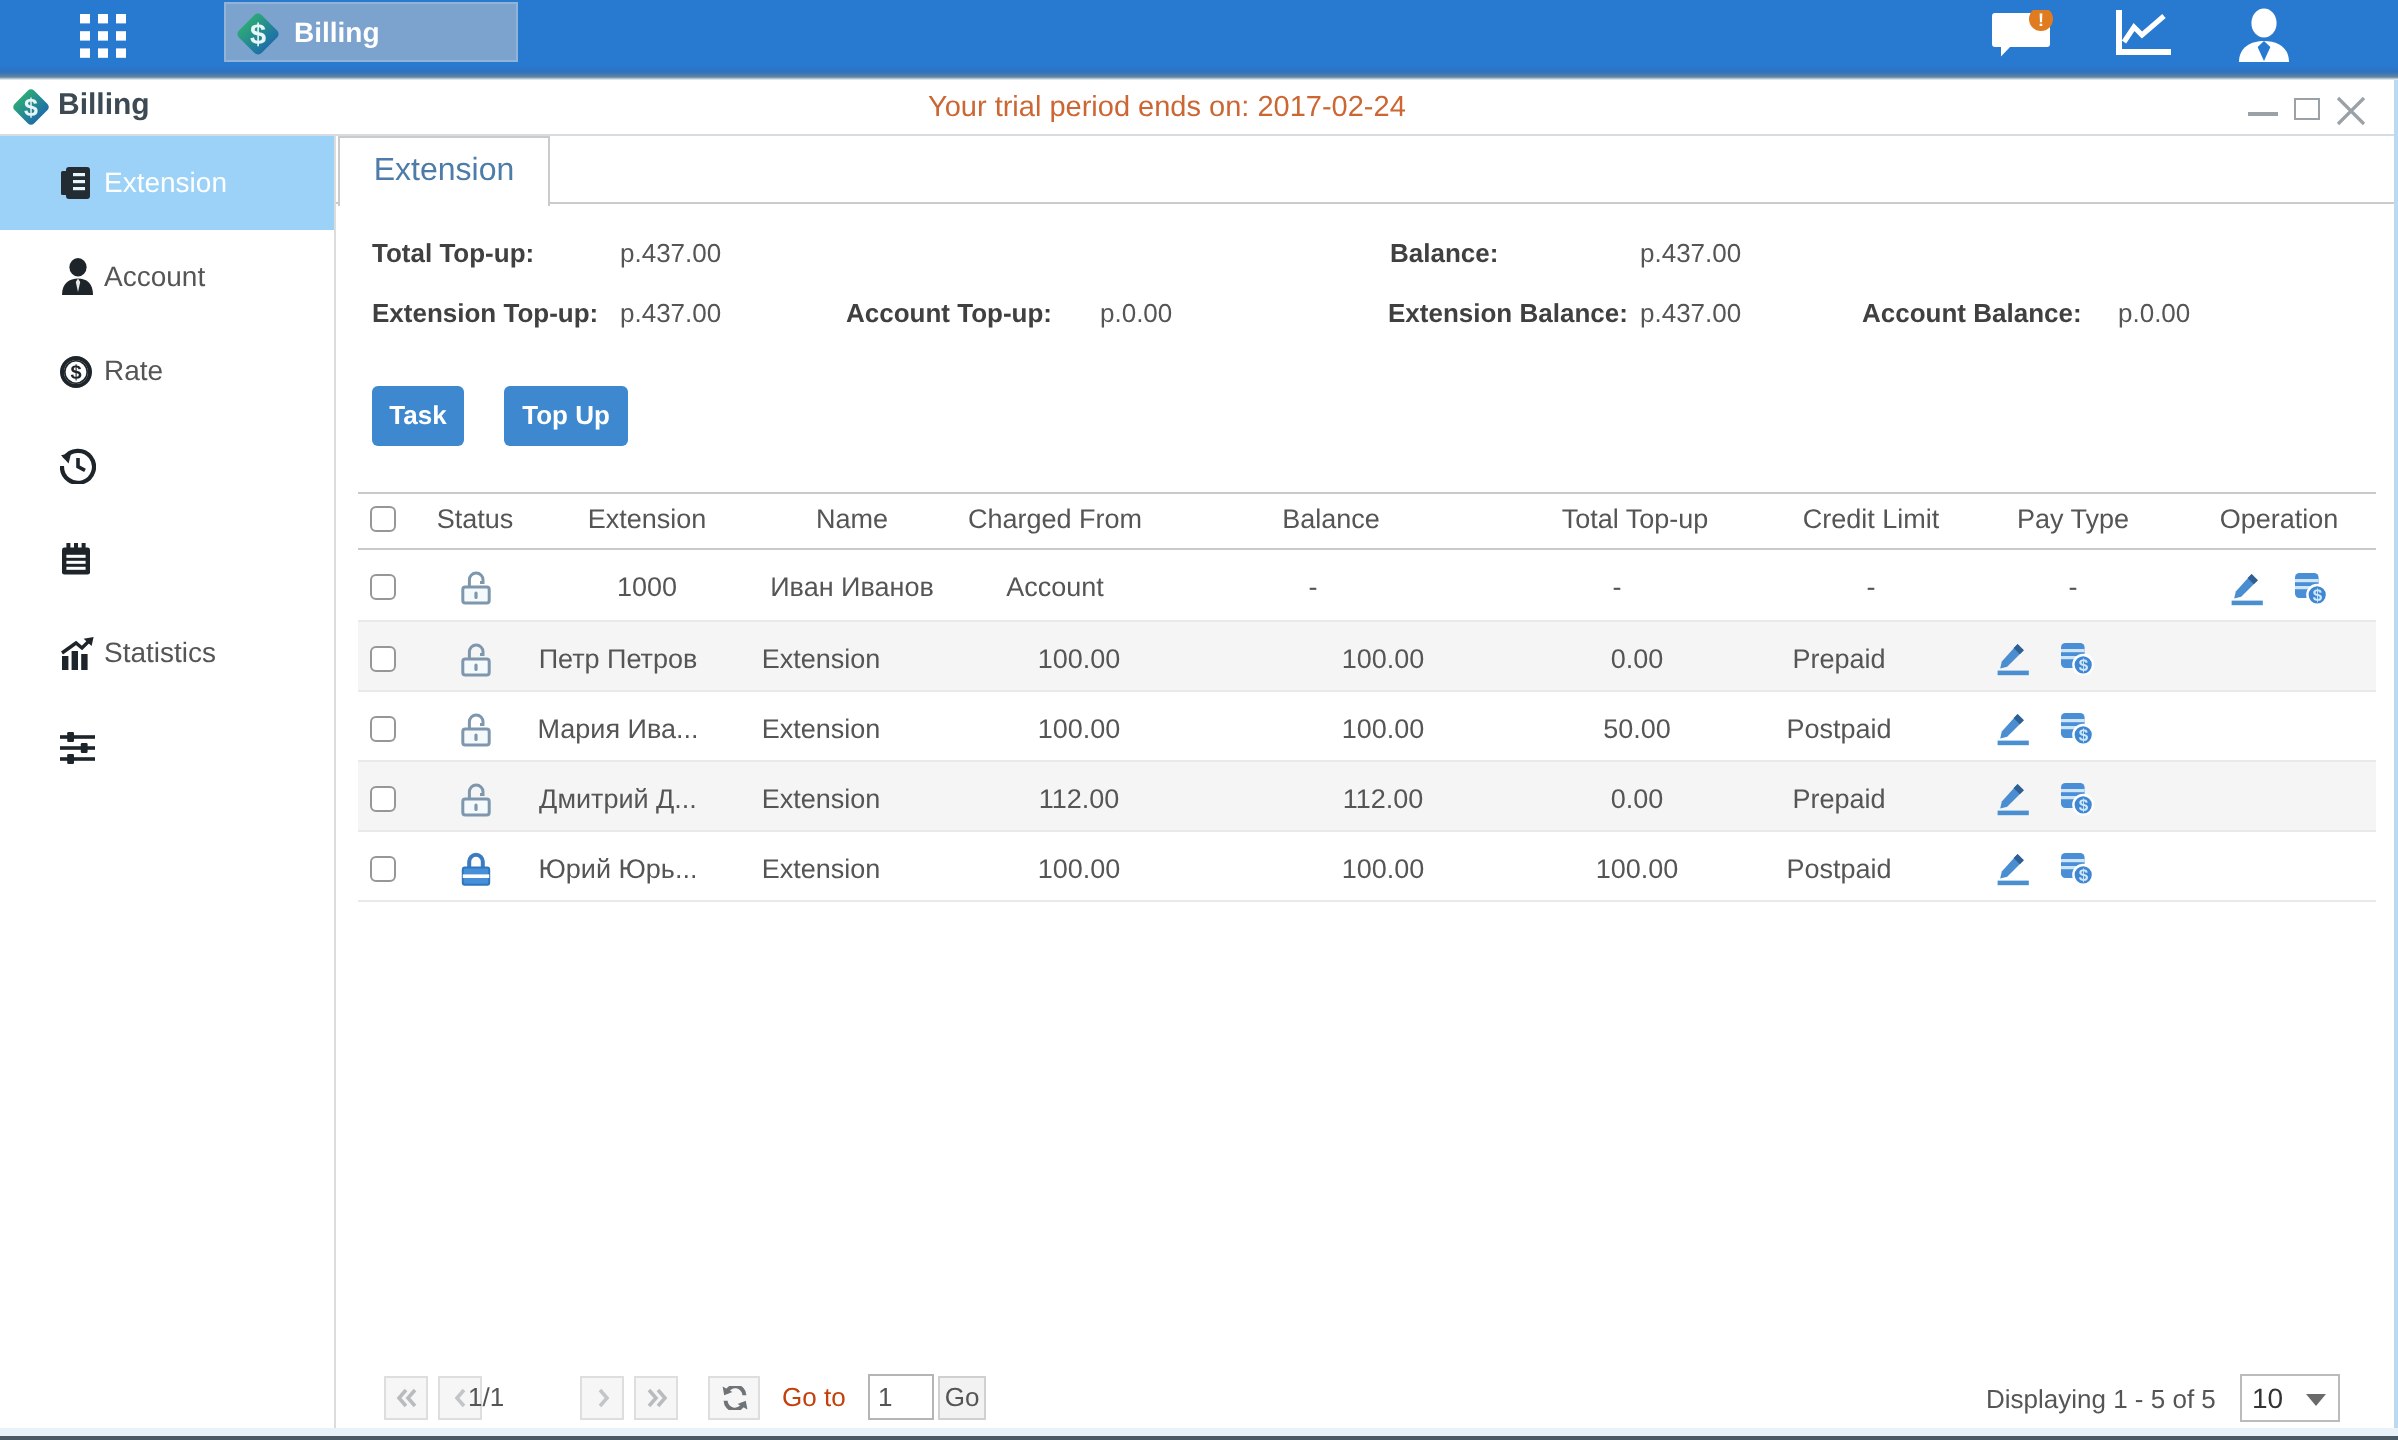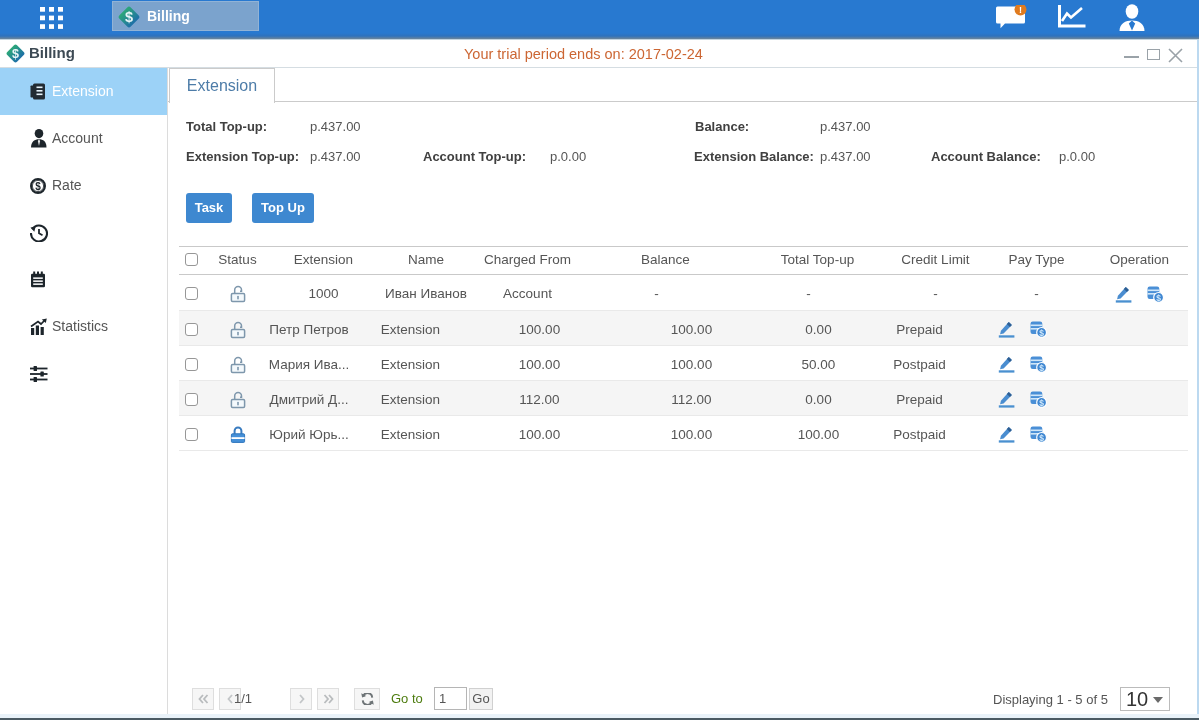--- a/index.html
+++ b/index.html
@@ -56,26 +56,26 @@
 .c1{width:25px;text-align:left;padding-left:6px}.c2{width:55px}.c3{width:117px}.c4{width:88px}.c5{width:115px}
 .c6{width:143px}.c7{width:161px}.c8{width:93px}.c9{width:109px}.c10{width:97px}
 .cb{display:inline-block;width:11px;height:11px;border:1px solid #979797;border-radius:3px;background:#fff;vertical-align:middle;margin-top:-2px}
 .opc{display:flex;align-items:center;justify-content:center;gap:15px}
 .opc svg{margin-top:3px}
 .lk{vertical-align:middle;margin-top:-2px}
 
 
 .pgbox{position:absolute;top:688px;width:20px;height:20px;border:1px solid #dedede;background:#f6f6f6;text-align:center;color:#b3b3b3;font-size:17px;line-height:19px;font-family:"Liberation Sans",sans-serif}
 #pgtext{left:234px;top:688px;width:26px;height:22px;line-height:22px;text-align:left;font-size:13px;color:#555}
-#goto{left:391px;top:688px;height:22px;line-height:22px;font-size:13px;color:#4d7c0f}
+#goto{left:391px;top:688px;height:22px;line-height:22px;font-size:13px;color:#c2410c}
 #gotoinput{left:434px;top:687px;width:27px;height:21px;border:1px solid #b5b5b5;background:#fff;font-size:13px;color:#555;text-align:left;line-height:21px;padding-left:4px}
 #gobtn{left:469px;top:688px;width:22px;height:20px;border:1px solid #d0d0d0;background:#f2f2f2;font-size:13px;color:#555;text-align:center;line-height:20px}
 #disp{left:993px;top:688px;height:22px;line-height:24px;font-size:13px;color:#555}
 #pgsel{left:1120px;top:687px;width:48px;height:22px;border:1px solid #bbb;background:#fff}
-#pgsel span{position:absolute;left:5px;top:0;line-height:22px;font-size:20px;color:#333}
+#pgsel span{position:absolute;left:5px;top:0;line-height:22px;font-size:14px;color:#333}
 #pgsel .tri{position:absolute;right:6px;top:9px;width:0;height:0;border-left:5.5px solid transparent;border-right:5.5px solid transparent;border-top:6px solid #6a6a6a}
 
 
 #rightedge{left:1197px;top:40px;width:2px;height:678px;background:#bcd9f0}
 #botlight{left:0;top:714px;width:1199px;height:4px;background:#e9f2f9}
 #botdark{left:0;top:718px;width:1199px;height:2px;background:#4b5a63}
 </style>
 </head>
 <body>
 <div class="abs" id="topbar"></div>

